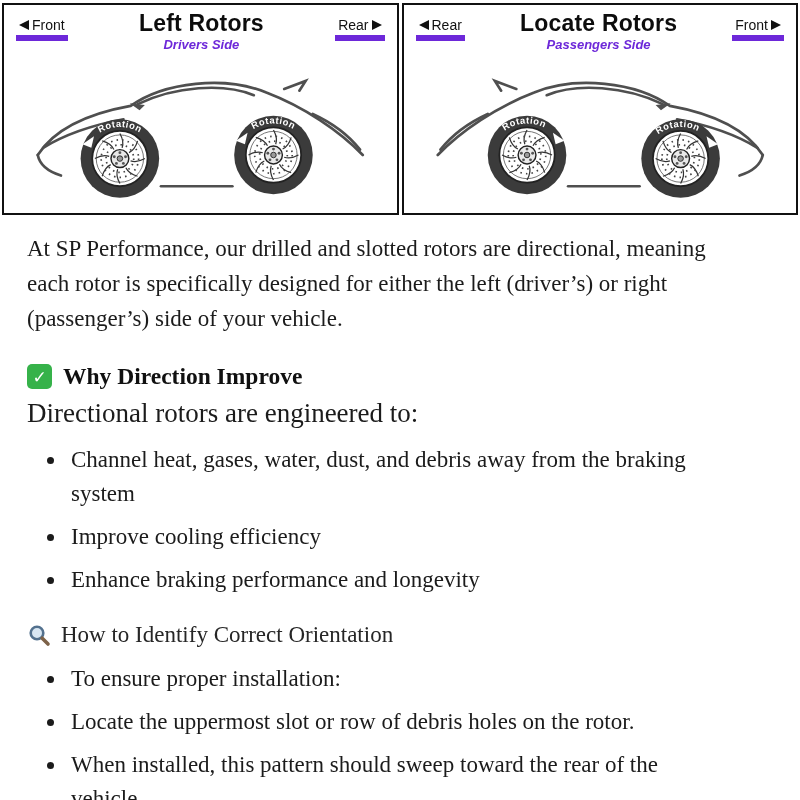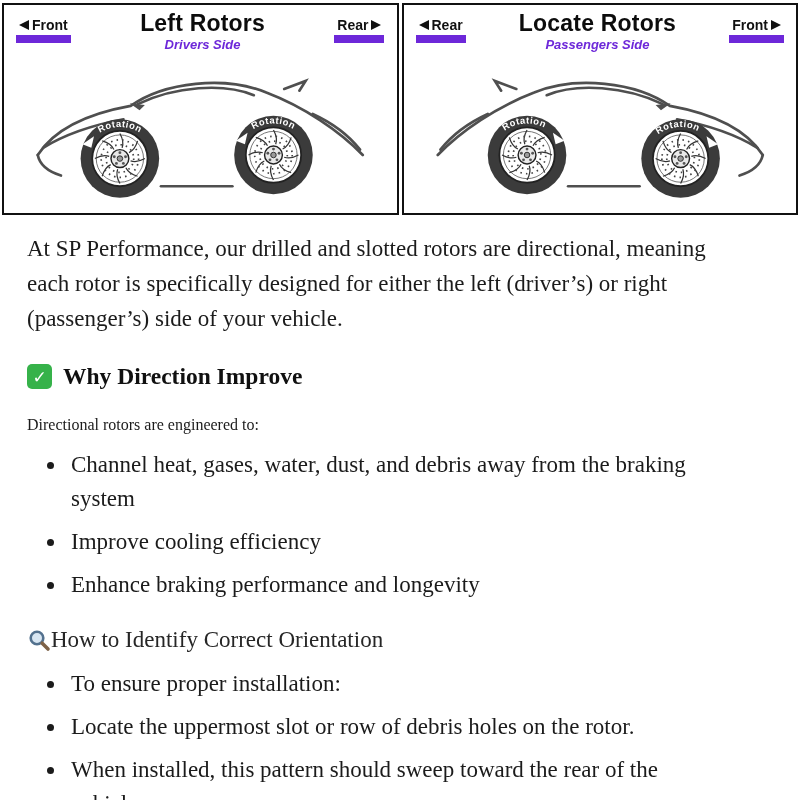--- a/index.html
+++ b/index.html
@@ -18,22 +18,22 @@
     flex:1; border:2px solid #111; background:#fff;
     height:212px; display:flex; flex-direction:column; overflow:hidden;
   }
   .panel-header {
     display:flex; align-items:flex-start; justify-content:space-between;
     padding:6px 12px 0 12px;
     font-family:"Liberation Sans", sans-serif;
   }
   .dir-label {
     display:flex; align-items:center; gap:3px;
-    border-bottom:8px solid #6d28d9; padding:1px 3px 2px 3px;
-    font-weight:bold; font-size:14px; margin-top:5px; color:#111;
+    border-bottom:6px solid #6d28d9; padding:1px 3px 2px 3px;
+    font-weight:normal; font-size:14px; margin-top:5px; color:#111;
   }
   .tri { width:0; height:0; border-top:5px solid transparent; border-bottom:5px solid transparent; }
   .tri-left  { border-right:10px solid #111; }
   .tri-right { border-left:10px solid #111; }
   .panel-titles { text-align:center; line-height:1.1; }
   .panel-title { font-size:23px; font-weight:800; letter-spacing:.2px; color:#0c0c0c; }
   .panel-subtitle { font-size:13px; font-weight:bold; font-style:italic; margin-top:2px; color:#6d28d9; }
   .car-svg { width:100%; height:150px; display:block; margin-top:2px; }
   .rot-text {
     font-family:"Liberation Sans", sans-serif;
@@ -46,25 +46,25 @@
   .sec-heading {
     display:flex; align-items:center; gap:11px;
     margin-top:27px; font-size:23.5px; font-weight:bold; color:#101010;
   }
   .check-badge {
     width:25px; height:25px; background:#36b24a; border-radius:5px;
     display:inline-flex; align-items:center; justify-content:center;
     color:#fff; font-size:17px; font-weight:bold;
     font-family:"DejaVu Sans", sans-serif; flex:0 0 auto;
   }
-  .lead { margin-top:26px; font-size:16px; }
+  .lead { margin-top:8px; font-size:27px; }
   .bullet-list { margin:14px 0 0 40px; max-width:660px; list-style:disc outside; }
   .bullet-list li { font-size:23px; line-height:34px; margin-bottom:9px; padding-left:4px; }
   .sec2-heading {
-    display:flex; align-items:center; 
+    display:flex; align-items:center; gap:10px;
     margin-top:25px; font-size:23px; font-weight:normal; color:#262626;
   }
   .mag-icon { flex:0 0 auto; }
 </style>
 </head>
 <body>
 
 <svg width="0" height="0" style="position:absolute" xmlns="http://www.w3.org/2000/svg" xmlns:xlink="http://www.w3.org/1999/xlink" aria-hidden="true">
   <defs>
     <g id="rotor-unit">

